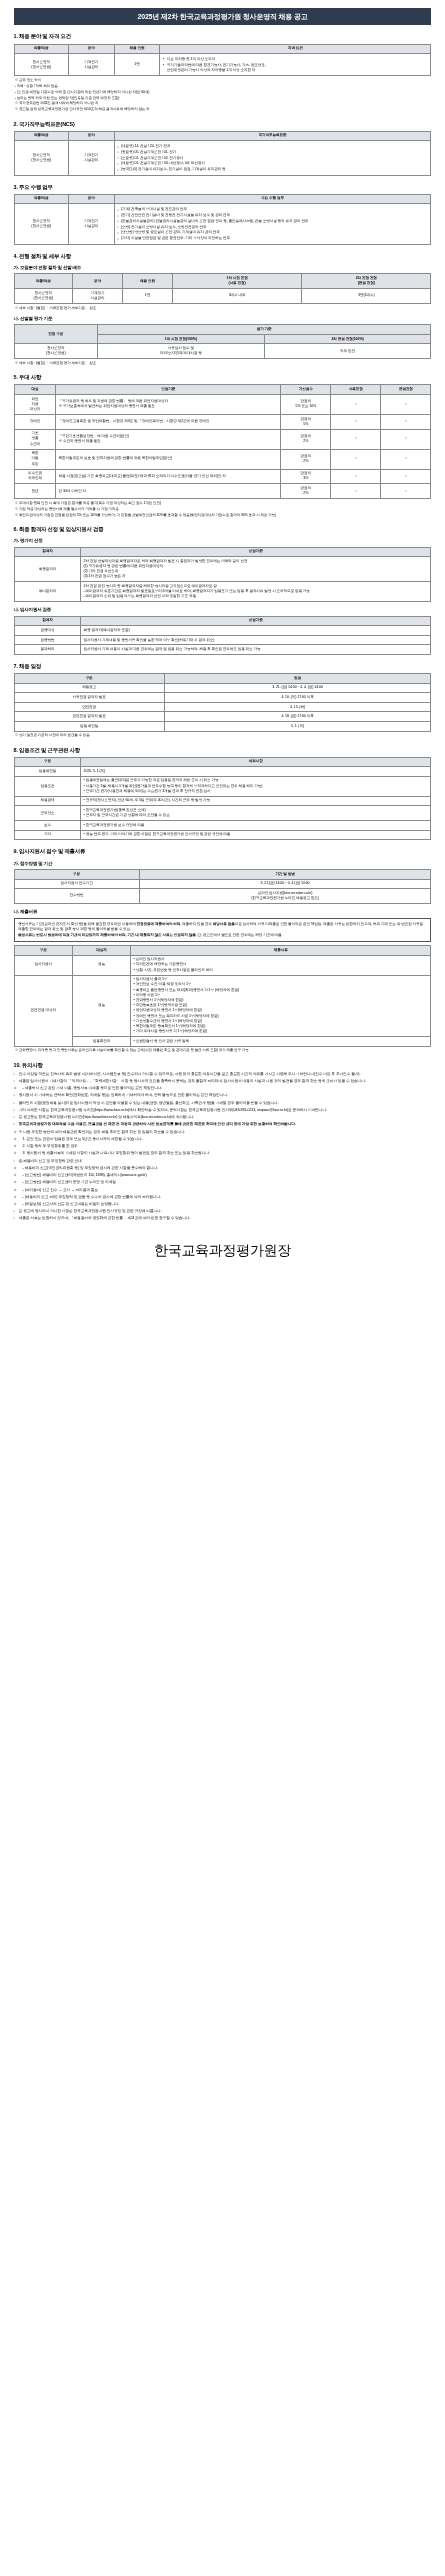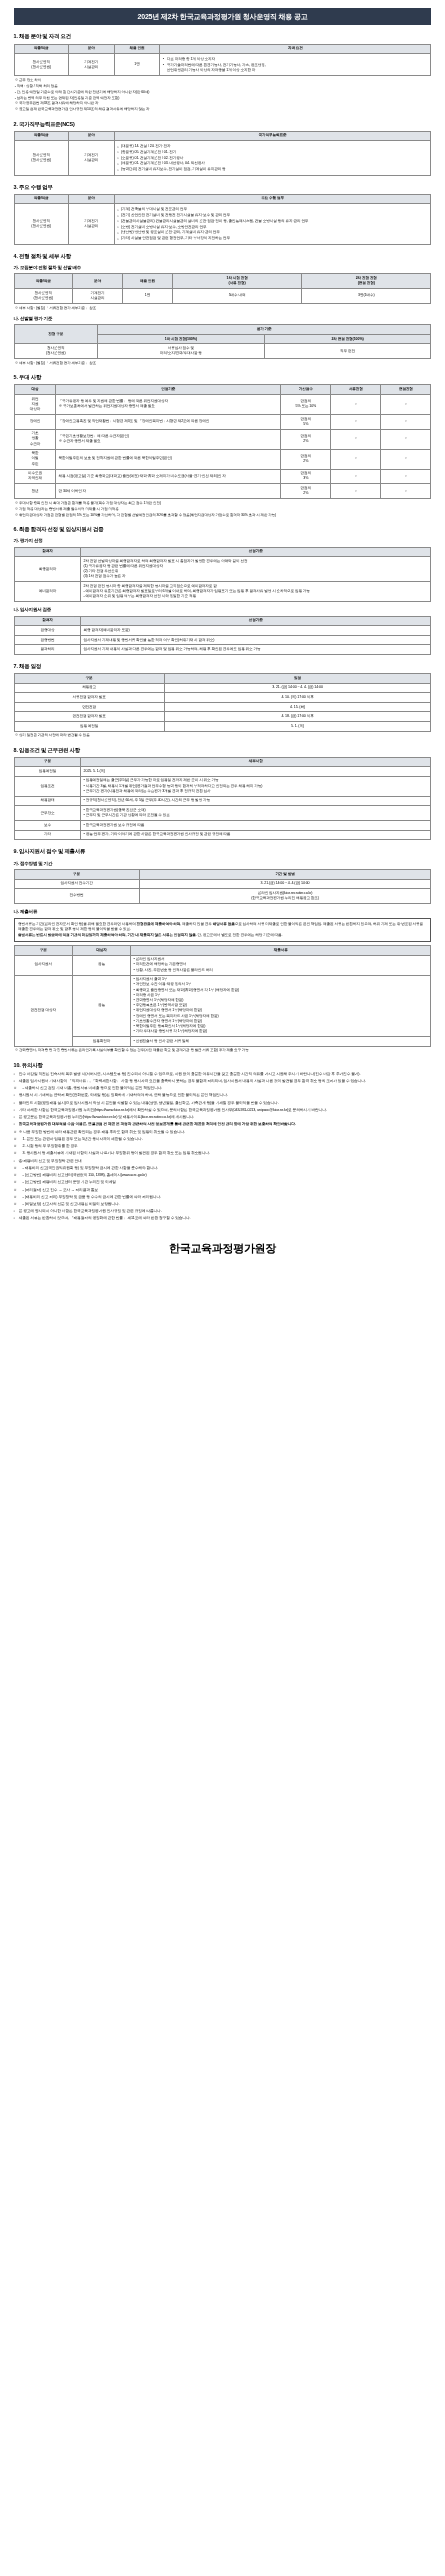--- a/index.html
+++ b/index.html
@@ -101,22 +101,22 @@
   .foot {
     text-align: center;
     margin-top: 16px;
   }
   .foot .date {
     font-size: 8.5px;
     font-weight: bold;
     letter-spacing: 0px;
   }
   .foot .org {
-    font-size: 11px;
-    font-weight: bold;
+    font-size: 14px;
+    font-weight: normal;
     margin-top: 19px;
     letter-spacing: -0.3px;
   }
   .notice-list {
     margin: 2.3px 0 0 0;
     padding: 0;
     list-style: none;
   }
   .notice-list > li {
     position: relative;

